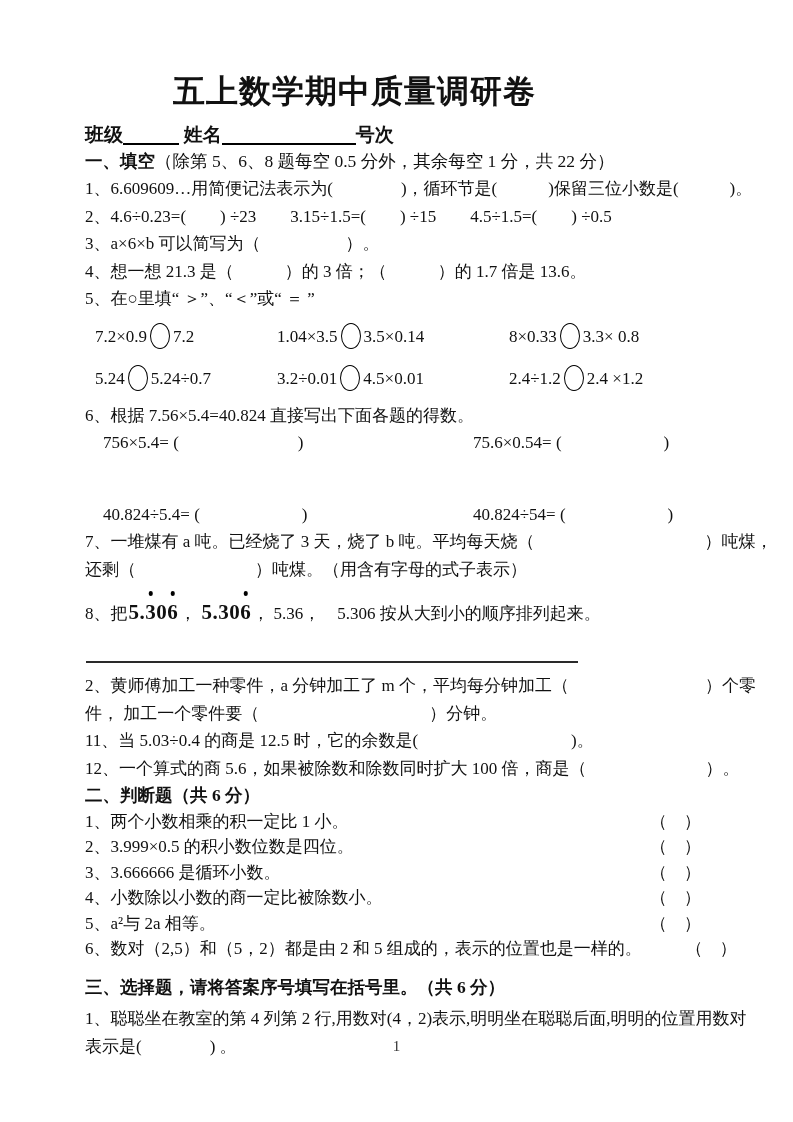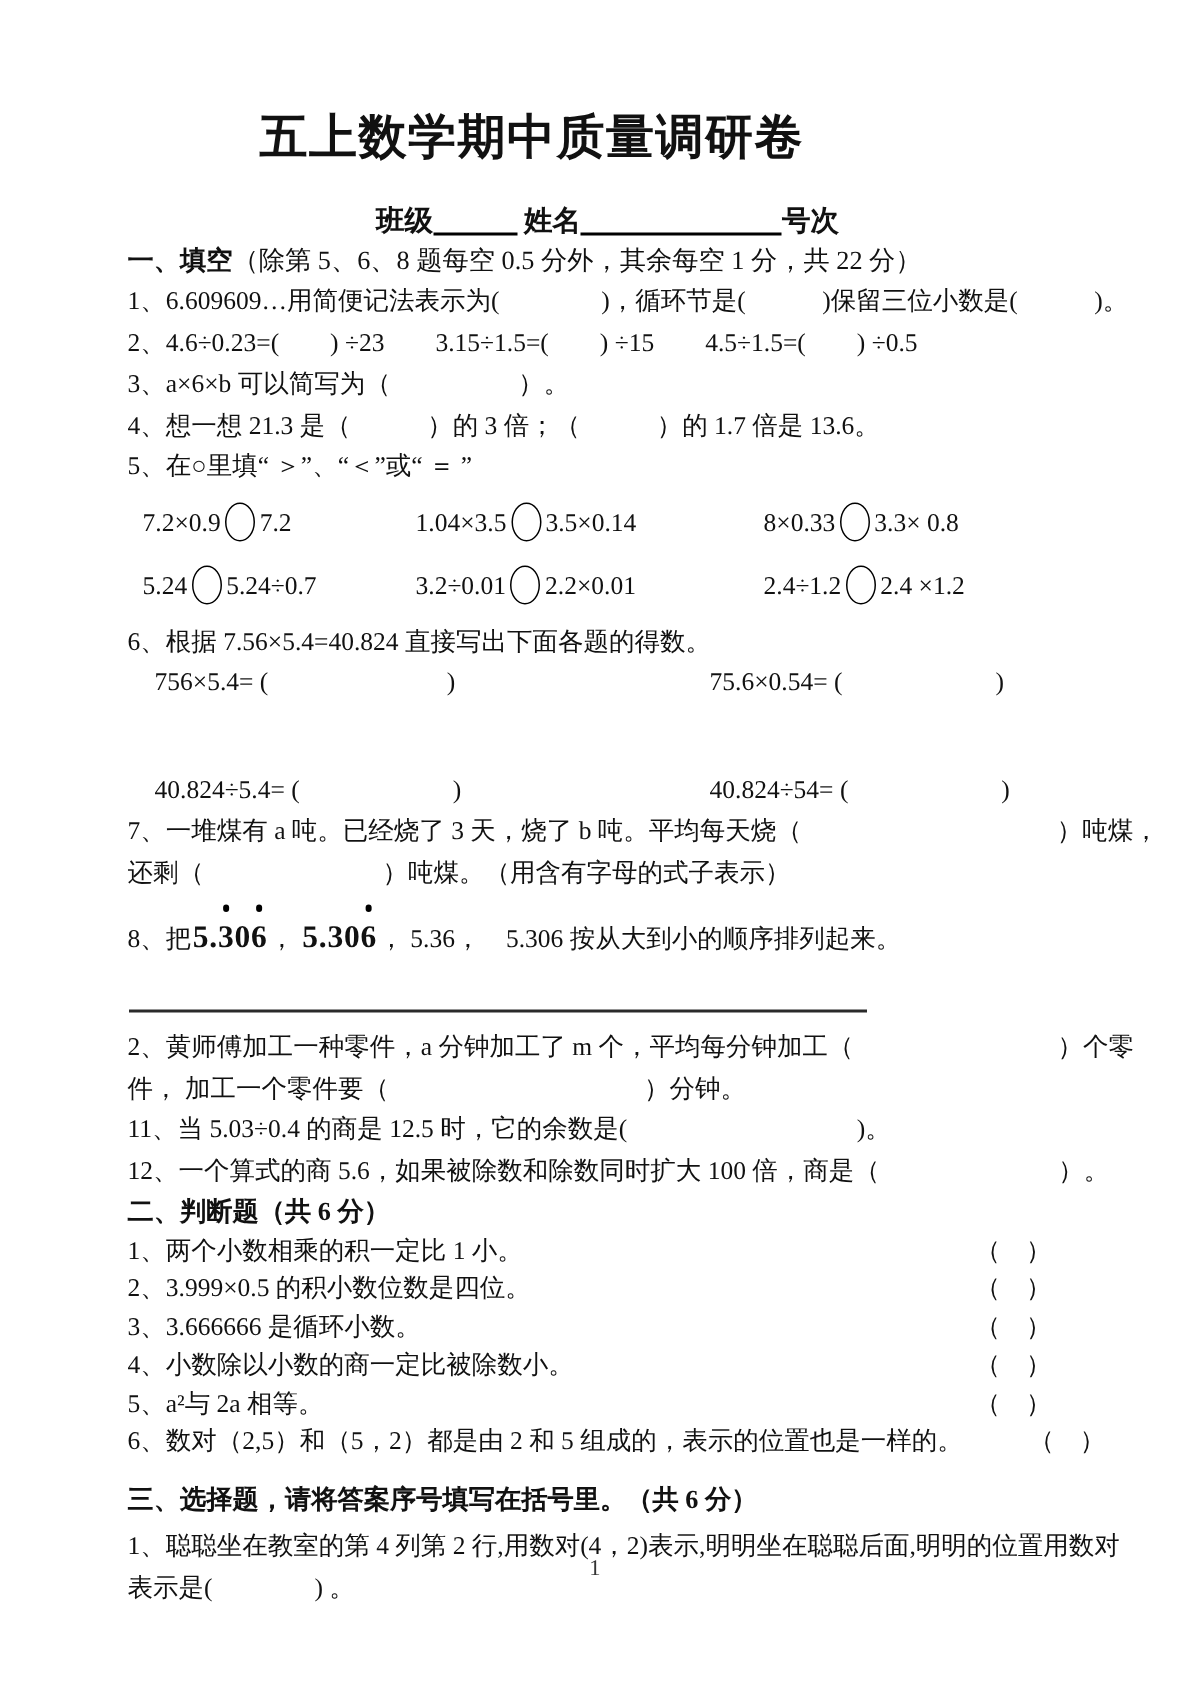--- a/index.html
+++ b/index.html
@@ -8,21 +8,21 @@
     width:793px; height:1122px; background:#ffffff; position:relative;
     font-family:"Liberation Serif","DejaVu Serif",serif;
     color:#111; overflow:hidden;
   }
   .content { padding:70px 56px 0 85px; }
   .title {
     font-size:32px; font-weight:bold; padding-left:88px; letter-spacing:1px;
     white-space:nowrap;
   }
   .header-row {
-    margin-top:20px; font-size:19px; font-weight:bold; text-align:center;
+    margin-top:8px; font-size:19px; font-weight:bold; text-align:left;
     padding-right:12px; white-space:nowrap;
   }
   .blank { display:inline-block; border-bottom:2.5px solid #000; height:1.05em; vertical-align:-4px; }
   .blank-s { width:56px; }
   .blank-l { width:134px; }
   .sec-h { font-size:17.5px; font-weight:bold; white-space:nowrap; line-height:27px; }
   .sec-h .note { font-weight:normal; }
   .q { font-size:17px; line-height:27.5px; white-space:nowrap; }
   .cmp-grid {
     display:grid; grid-template-columns:182px 232px 1fr;
@@ -74,21 +74,21 @@
     <div class="q">2、4.6÷0.23=(　　) ÷23　　3.15÷1.5=(　　) ÷15　　4.5÷1.5=(　　) ÷0.5</div>
     <div class="q">3、a×6×b 可以简写为（　　　　　）。</div>
     <div class="q">4、想一想 21.3 是（　　　）的 3 倍；（　　　）的 1.7 倍是 13.6。</div>
     <div class="q">5、在○里填“ ＞”、“＜”或“ ＝ ”</div>
 
     <div class="cmp-grid">
       <span class="cmp"><span>7.2×0.9</span><span class="circ"></span><span>7.2</span></span>
       <span class="cmp"><span>1.04×3.5</span><span class="circ"></span><span>3.5×0.14</span></span>
       <span class="cmp"><span>8×0.33</span><span class="circ"></span><span>3.3× 0.8</span></span>
       <span class="cmp"><span>5.24</span><span class="circ"></span><span>5.24÷0.7</span></span>
-      <span class="cmp"><span>3.2÷0.01</span><span class="circ"></span><span>2.2×0.01</span></span>
+      <span class="cmp"><span>3.2÷0.01</span><span class="circ"></span><span>4.5×0.01</span></span>
       <span class="cmp"><span>2.4÷1.2</span><span class="circ"></span><span>2.4 ×1.2</span></span>
     </div>
 
     <div class="q">6、根据 7.56×5.4=40.824 直接写出下面各题的得数。</div>
     <div class="q6-grid">
       <div class="q">756×5.4= (　　　　　　　)</div>
       <div class="q">75.6×0.54= (　　　　　　)</div>
       <div class="q">40.824÷5.4= (　　　　　　)</div>
       <div class="q">40.824÷54= (　　　　　　)</div>
     </div>

